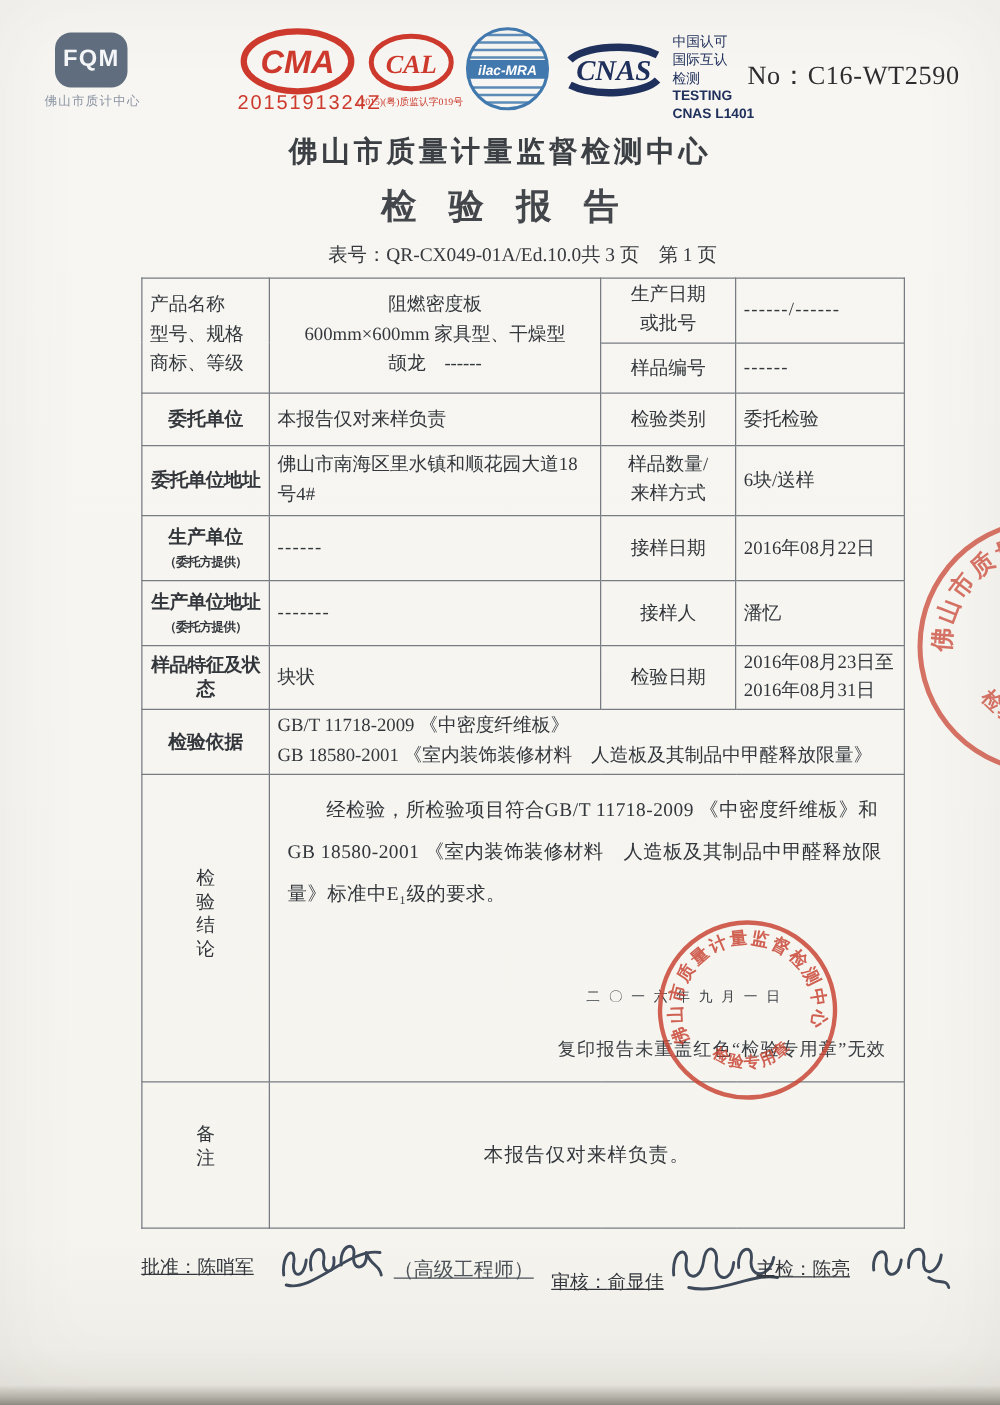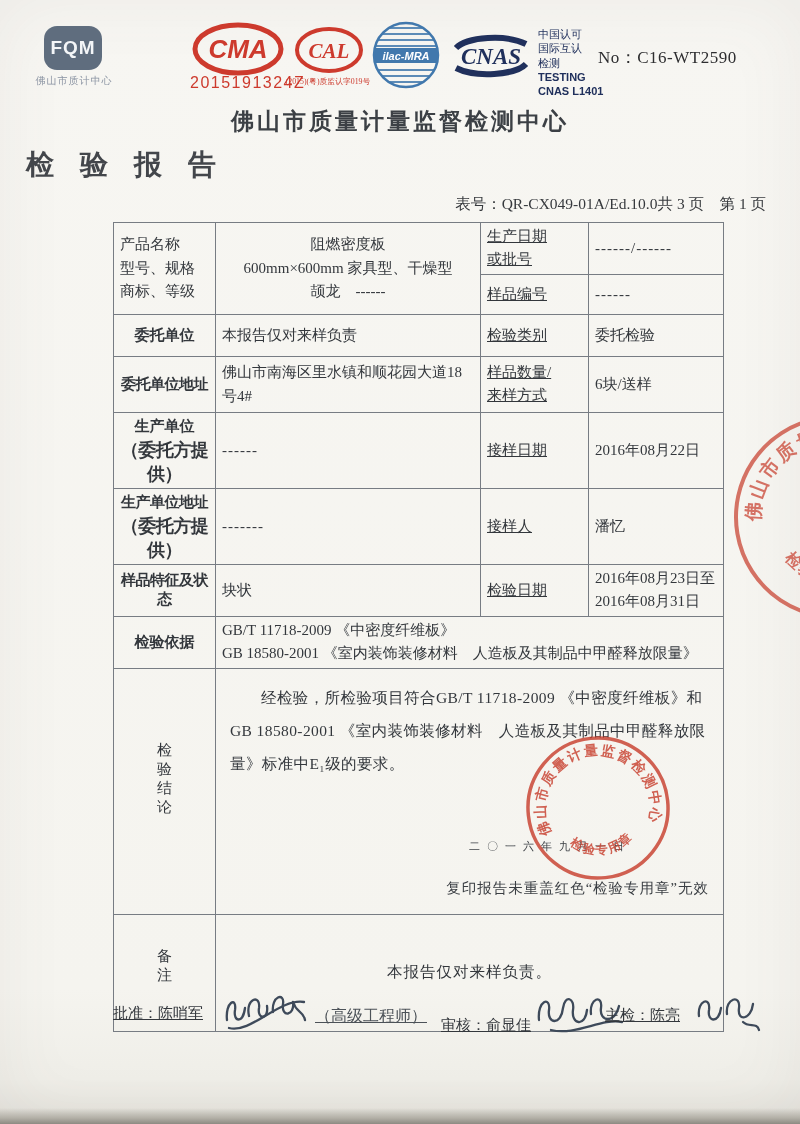--- a/index.html
+++ b/index.html
@@ -16,38 +16,38 @@
   .fqm-box{left:44px;top:26px;width:58px;height:44px;background:#5f6d7e;border-radius:13px;
     display:flex;align-items:center;justify-content:center;color:#f4f6f8;
     font-family:"Liberation Sans",sans-serif;font-weight:bold;font-size:19px;letter-spacing:1px;}
   .fqm-cap{left:26px;top:74px;width:96px;text-align:center;font-size:10px;color:#8a93a2;letter-spacing:1px;}
   .cma-num{left:190px;top:74px;width:96px;text-align:center;color:#cd3a2d;
     font-family:"Liberation Sans",sans-serif;font-size:16px;letter-spacing:1.5px;}
   .cal-cap{left:270px;top:76px;width:116px;text-align:center;color:#cd3a2d;font-size:8.5px;transform:scale(.92);}
   .cnas-cap{left:538px;top:27px;color:#20305c;font-family:"Liberation Sans",sans-serif;
     font-size:11px;line-height:1.3;}
   .cnas-cap .b{font-weight:bold;}
-  .report-no{left:598px;top:46px;font-size:17px;color:#2e2e30;letter-spacing:.5px;}
+  .report-no{left:598px;top:46px;font-size:21px;color:#2e2e30;letter-spacing:.5px;}
   
   .org-title{left:0;top:106px;width:800px;text-align:center;font-size:23px;letter-spacing:3px;
     color:#3c4045;font-weight:600;}
-  .report-title{left:0;top:146px;width:800px;font-size:28px;font-weight:600;
+  .report-title{left:0;top:146px;width:800px;text-align:center;font-size:28px;font-weight:600;
     letter-spacing:26px;padding-left:26px;box-sizing:border-box;color:#43464b;}
-  .meta-row{left:113px;top:194px;width:610px;display:flex;justify-content:flex-end;
-    font-size:15.5px;color:#36393d;margin-left:43px;}
+  .meta-row{left:113px;top:194px;width:610px;display:flex;justify-content:center;
+    font-size:15.5px;color:#36393d;}
   
   table.report{position:absolute;left:113px;top:222px;width:610px;border-collapse:collapse;table-layout:fixed;}
   table.report td{border:1px solid #777c83;font-size:15px;color:#33373c;padding:2px 6px;vertical-align:middle;}
   td.lb{text-align:center;font-weight:bold;}
   td.lb-left{text-align:left;padding-left:10px;}
   td.val{text-align:left;padding-left:10px;padding-right:6px;}
   td.val-c{text-align:center;}
-  td.rl{font-size:14.5px;text-decoration:underline;}
+  td.rl{text-align:center;font-size:14.5px;}
   td.rv{text-align:left;padding-left:8px;font-size:14.5px;}
-  .small-line{font-size:18px;letter-spacing:-.5px;display:block;}
+  .small-line{font-size:10px;letter-spacing:-.5px;display:block;}
   .line{display:block;line-height:1.55;}
   td.tight{font-size:13.4px;letter-spacing:-.5px;padding:2px 1px;}
   .dashes{color:#5a5f66;letter-spacing:1px;}
   td.vlabel{vertical-align:middle;}
   .vstack{display:flex;flex-direction:column;align-items:center;height:100%;box-sizing:border-box;}
   .vstack.concl{justify-content:space-between;padding:20px 0 44px;}
   .vstack.rem{justify-content:space-between;padding:12px 0 26px;}
   .concl-wrap{position:relative;height:100%;box-sizing:border-box;padding:12px 16px 0 14px;}
   .concl-text{text-indent:2em;line-height:2.15;font-size:15.5px;letter-spacing:.4px;text-align:left;}
   .concl-date{position:absolute;top:170px;right:92px;font-size:11px;letter-spacing:7px;color:#3a3e43;}

